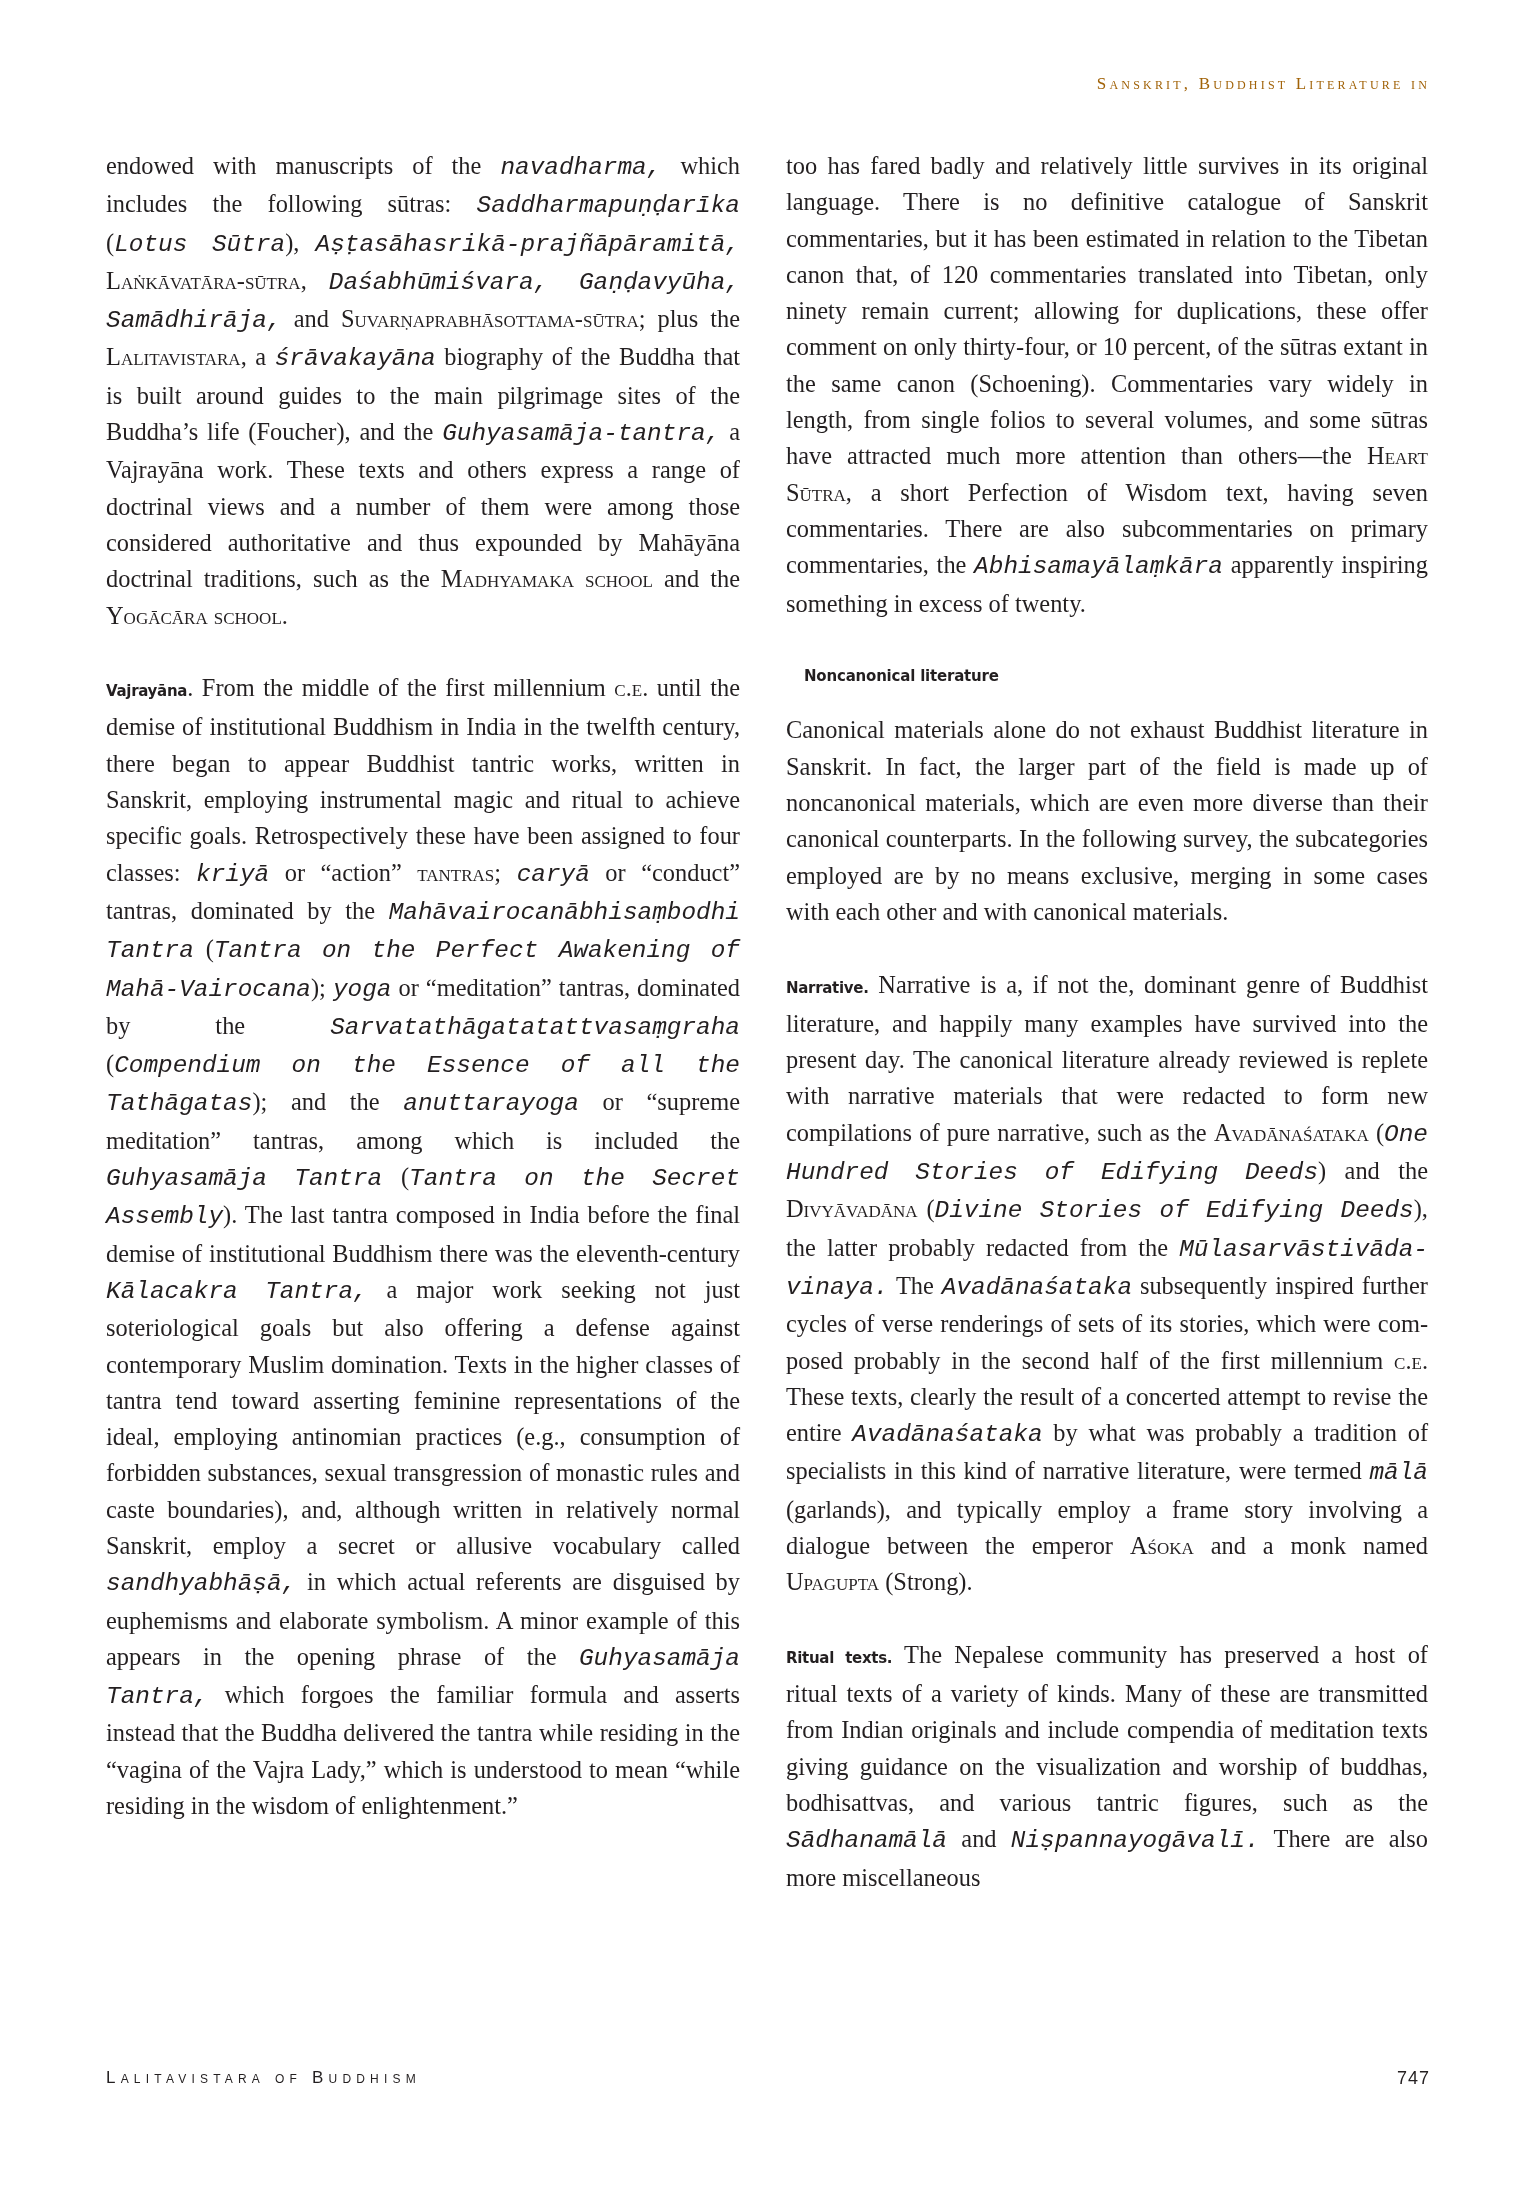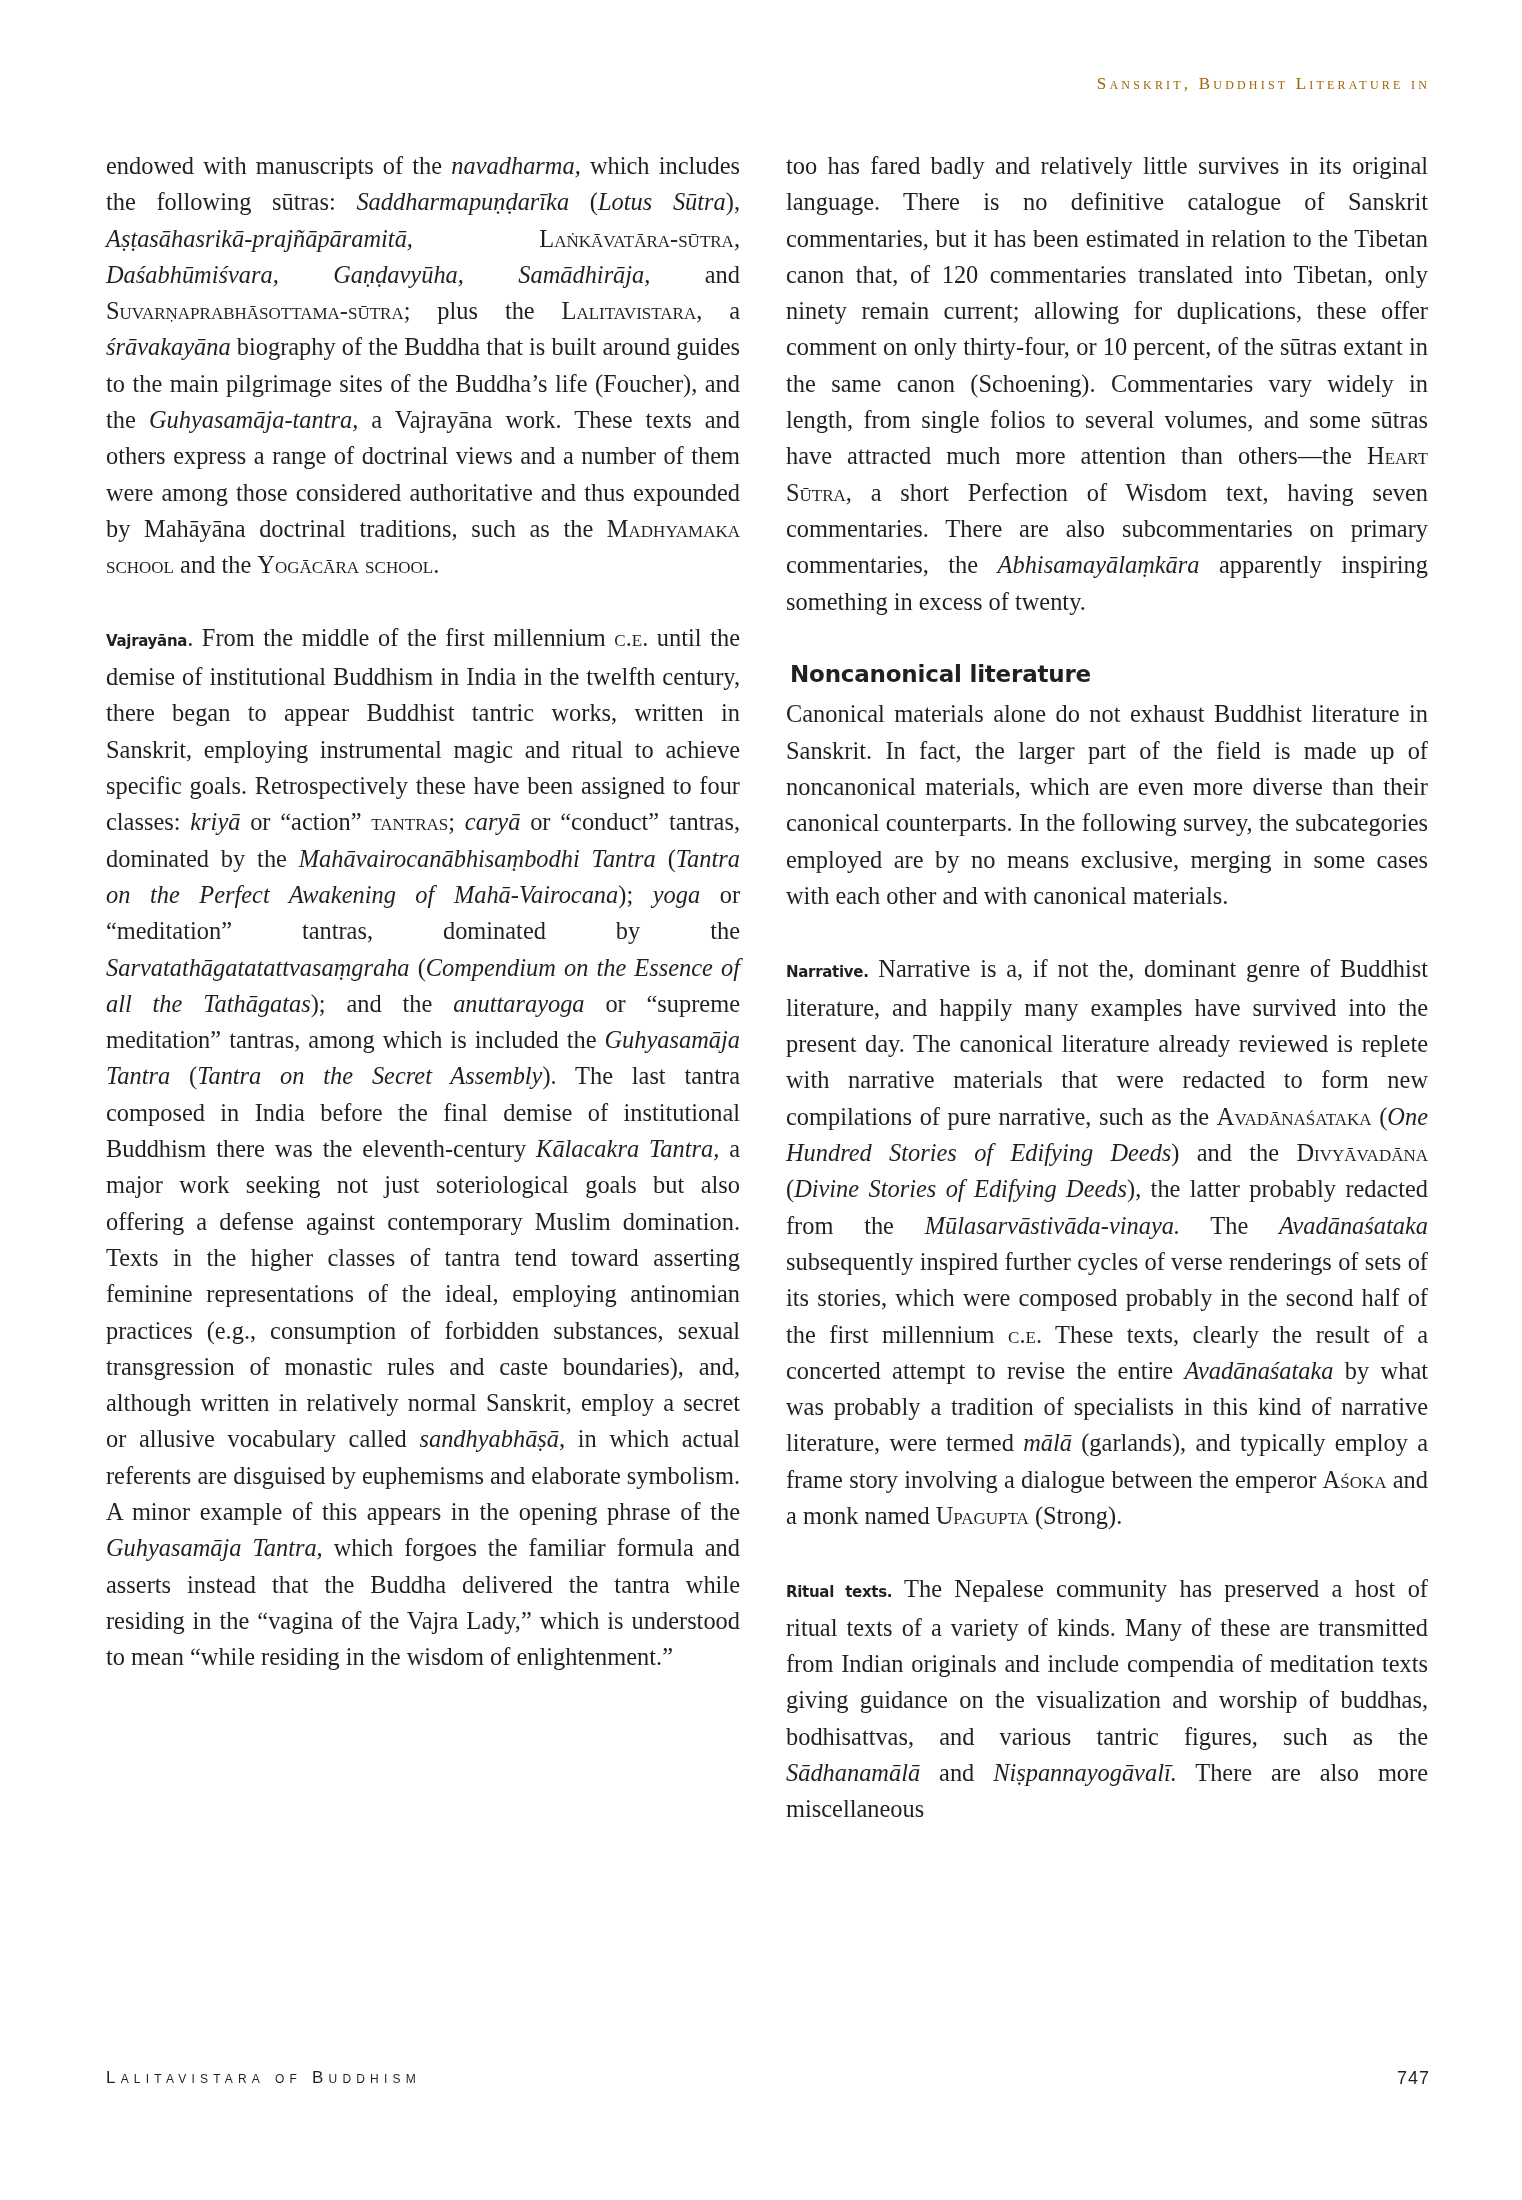--- a/index.html
+++ b/index.html
@@ -8,24 +8,24 @@
   .running-head { position: absolute; top: 74px; right: 92px; font-size: 17px;
          letter-spacing: 3.2px; font-variant: small-caps; color: #a16207;
          font-family: "Liberation Serif", serif; }
   .column { position: absolute; top: 148px; width: 634px;
          font-size: 24.4px; line-height: 36.3px; text-align: justify; hyphens: manual; }
   .col-left { left: 106px; }
   .col-right { left: 786px; width: 642px; }
   .para { margin: 0 0 36.3px 0; }
   .para.tight { margin-bottom: 4px; }
   .section-heading { font-family: "DejaVu Sans", "Liberation Sans", sans-serif;
-         font-weight: bold; font-size: 23px; line-height: 36.3px; margin: 4px; letter-spacing: -0.2px; }
+         font-weight: bold; font-size: 15px; line-height: 36.3px; margin: 18px; letter-spacing: -0.2px; }
   .runin { font-family: "DejaVu Sans", "Liberation Sans", sans-serif; font-weight: bold;
          font-size: 15px; letter-spacing: -0.3px; }
-  .i { font-style: italic; }
+  .i { font-style: italic; font-family: Liberation Mono, monospace; }
   .sc { font-variant: small-caps; }
   .footer { position: absolute; top: 2068px; left: 106px; right: 92px; height: 30px; }
   .footer-title { position: absolute; left: 0; top: 0; font-size: 17px; letter-spacing: 5.2px;
          font-variant: small-caps; font-family: "Liberation Sans", sans-serif; }
   .page-number { position: absolute; right: 0; top: 0; font-size: 18px;
          font-family: "Liberation Sans", sans-serif; letter-spacing: 1px; }
 </style>
 </head>
 <body>
 

